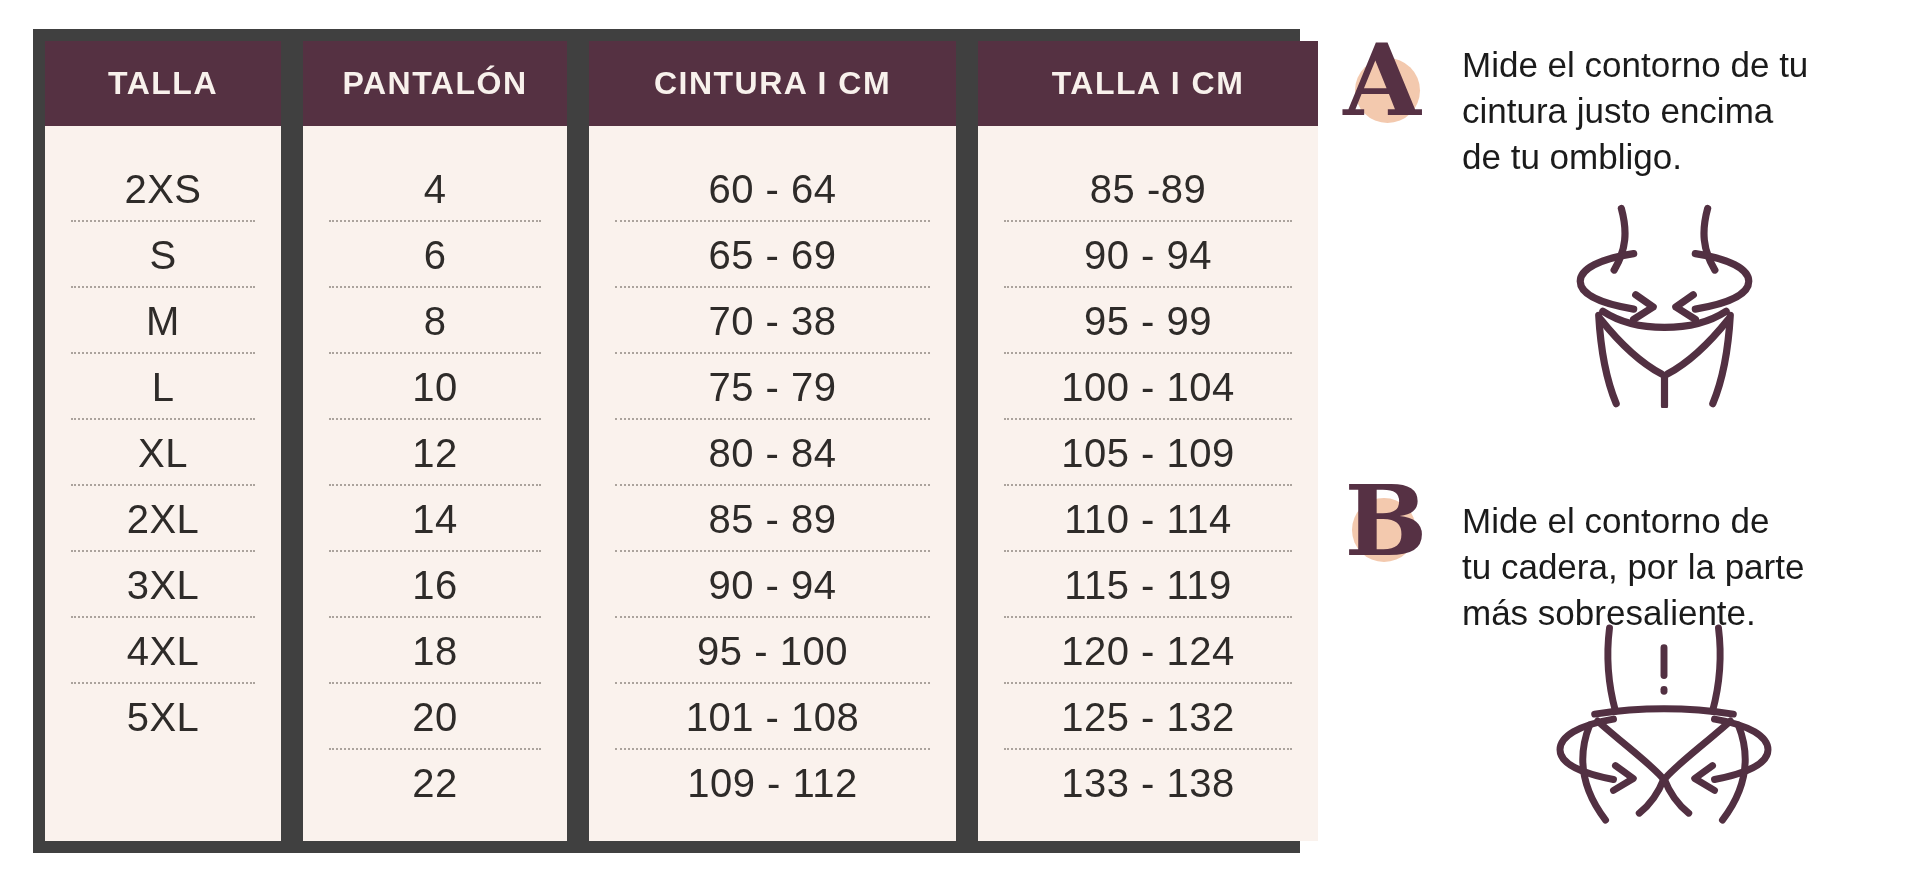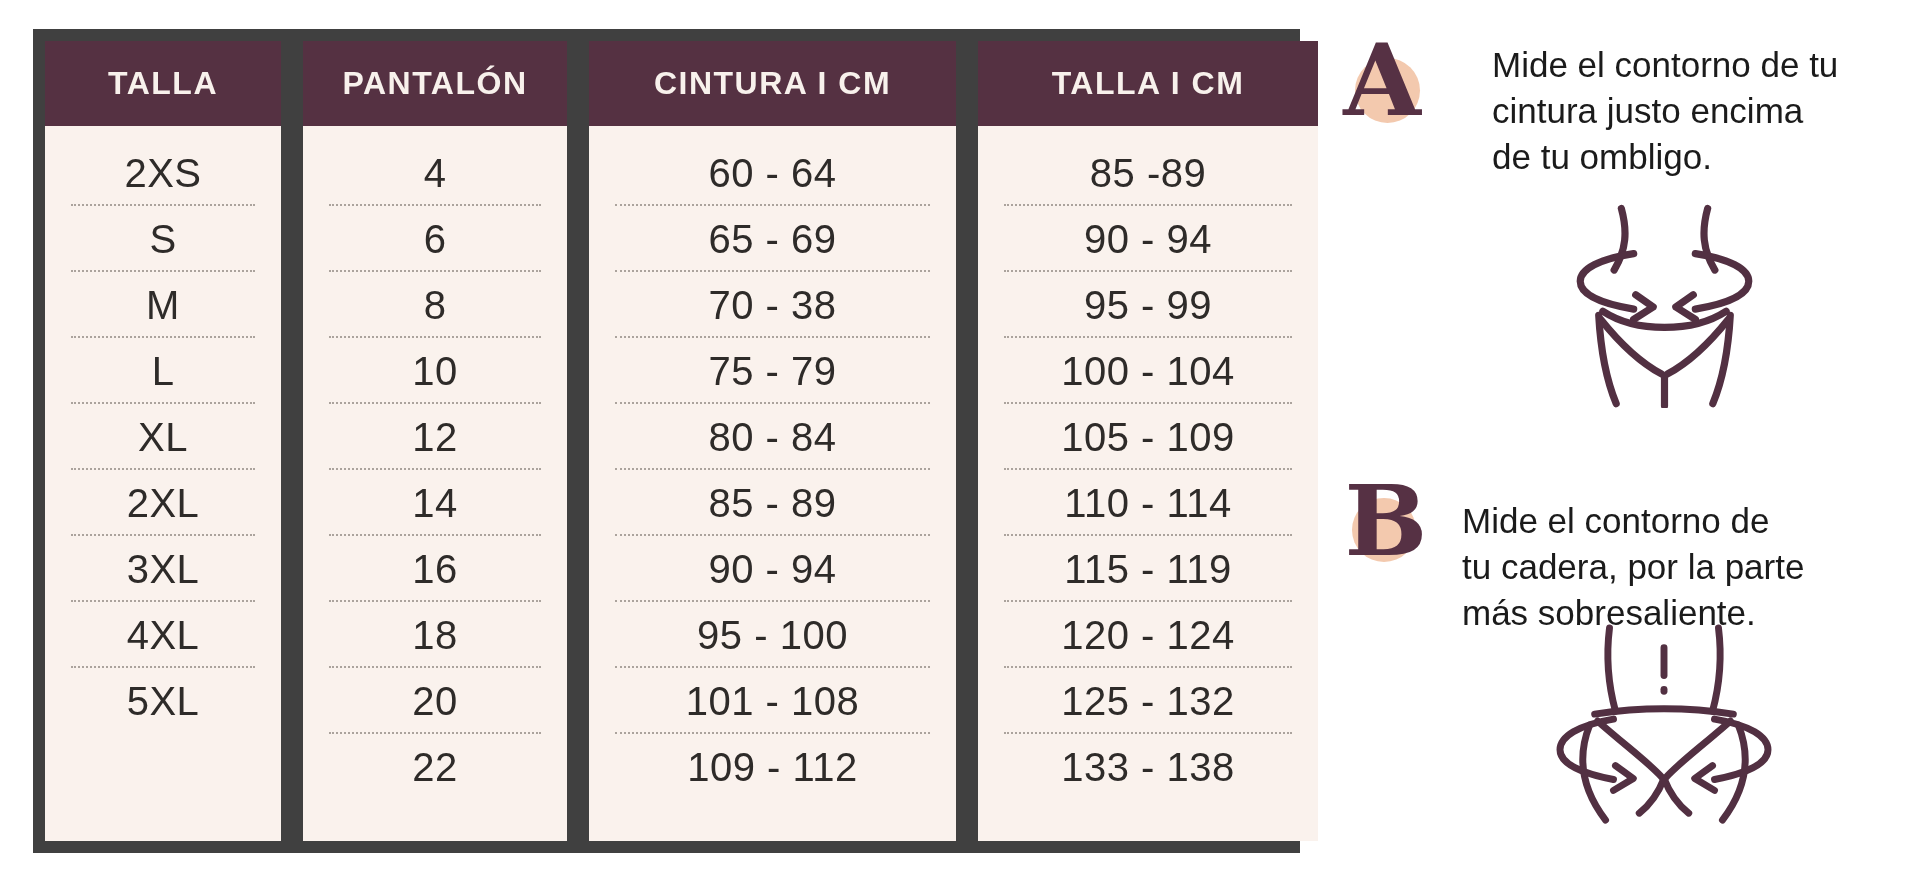--- a/index.html
+++ b/index.html
@@ -18,21 +18,21 @@
     background:#FAF2ED;
     display:flex;flex-direction:column;box-sizing:border-box;
   }
   .col-header{
     height:85px;flex:0 0 85px;
     background:#553142;color:#F8F1EC;
     display:flex;align-items:center;justify-content:center;
     font-size:32px;font-weight:bold;letter-spacing:1.5px;
     white-space:nowrap;
   }
-  .rows{padding-top:14px;display:flex;flex-direction:column;}
+  .rows{padding-top:30px;display:flex;flex-direction:column;}
   .row{
     height:66px;flex:0 0 66px;
     display:flex;align-items:center;justify-content:center;
     font-size:40px;font-weight:300;color:#2E2B29;position:relative;
     letter-spacing:0.5px;
   }
   .row:not(:last-child)::after{
     content:"";position:absolute;bottom:0;left:26px;right:26px;
     border-bottom:2px dotted #ABA39D;
   }
@@ -125,21 +125,21 @@
       <div class="row">133 - 138</div>
     </div>
   </div>
 
 </div>
 
 <div class="badge">
   <div class="badge-circle" style="left:1355px;top:58px;width:65px;height:65px;"></div>
   <div class="badge-letter" style="left:1340px;top:30px;width:84px;font-size:100px;line-height:100px;">A</div>
 </div>
-<div class="instr-text" style="left:1462px;top:42px;margin-left:30px;">
+<div class="instr-text" style="left:1462px;top:42px;">
   <div>Mide el contorno de tu</div>
   <div>cintura justo encima</div>
   <div>de tu ombligo.</div>
 </div>
 
 <svg class="body-icon" style="left:1572px;top:202px;" width="185" height="206" viewBox="0 0 180 200">
   <path d="M48,6 C54,28 53,46 41,66"></path>
   <path d="M132,6 C126,28 127,46 139,66"></path>
   <path d="M60,50 C27,55 8,65 8,77 C8,90 29,99 60,104"></path>
   <polyline points="62,90 79,102 60,114"></polyline>

